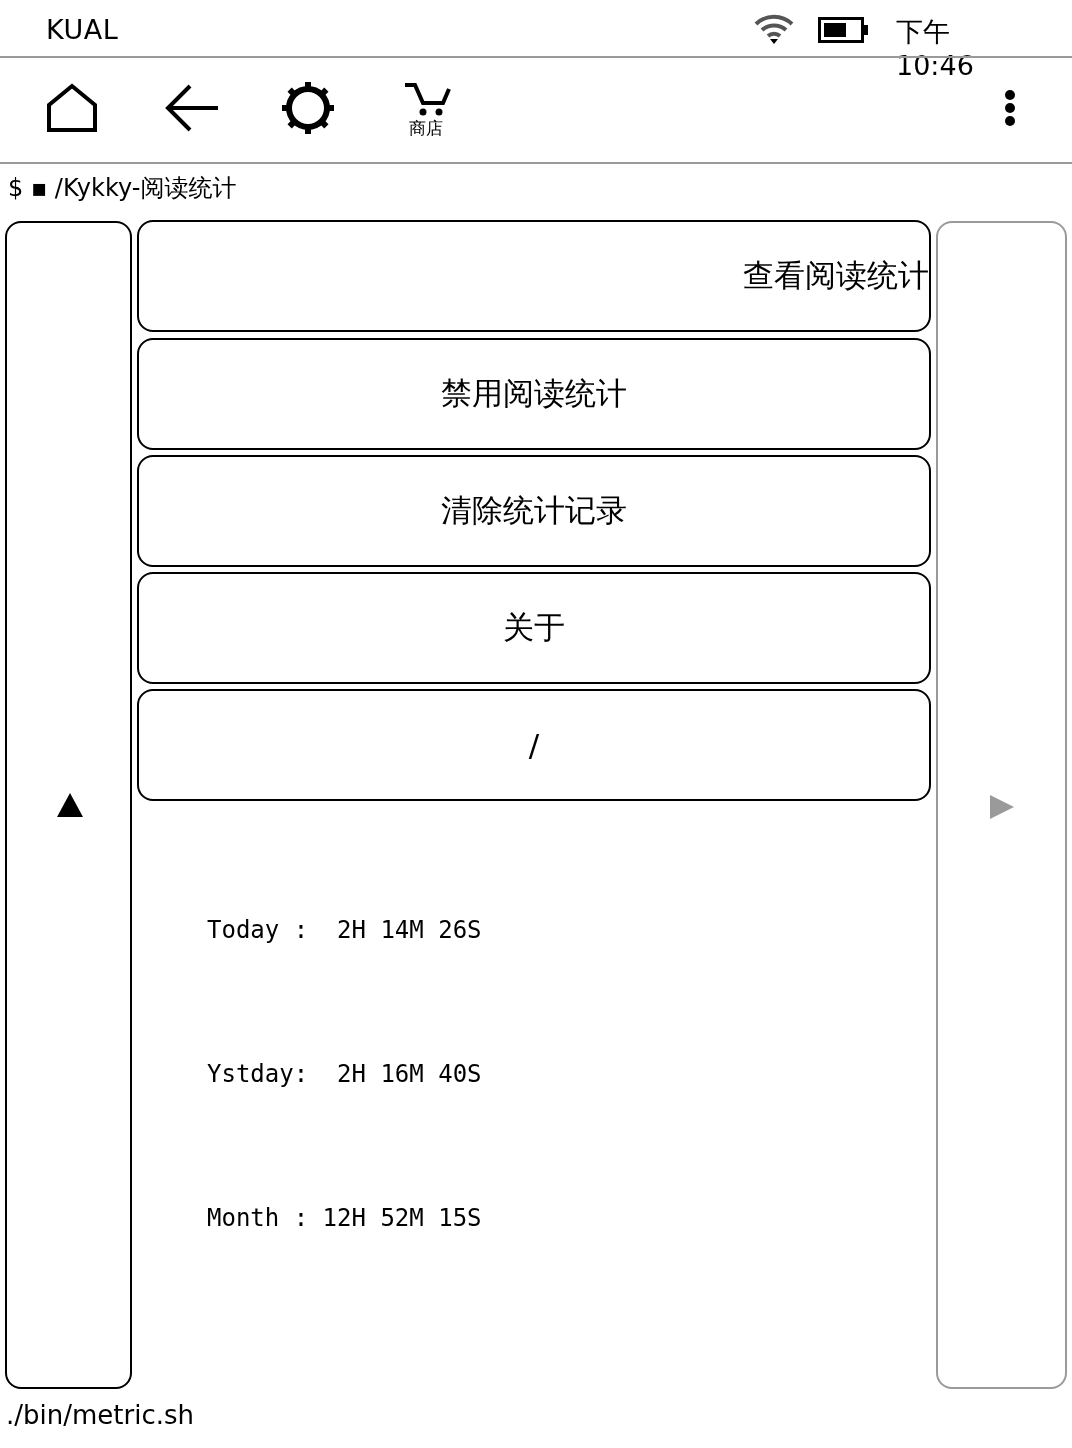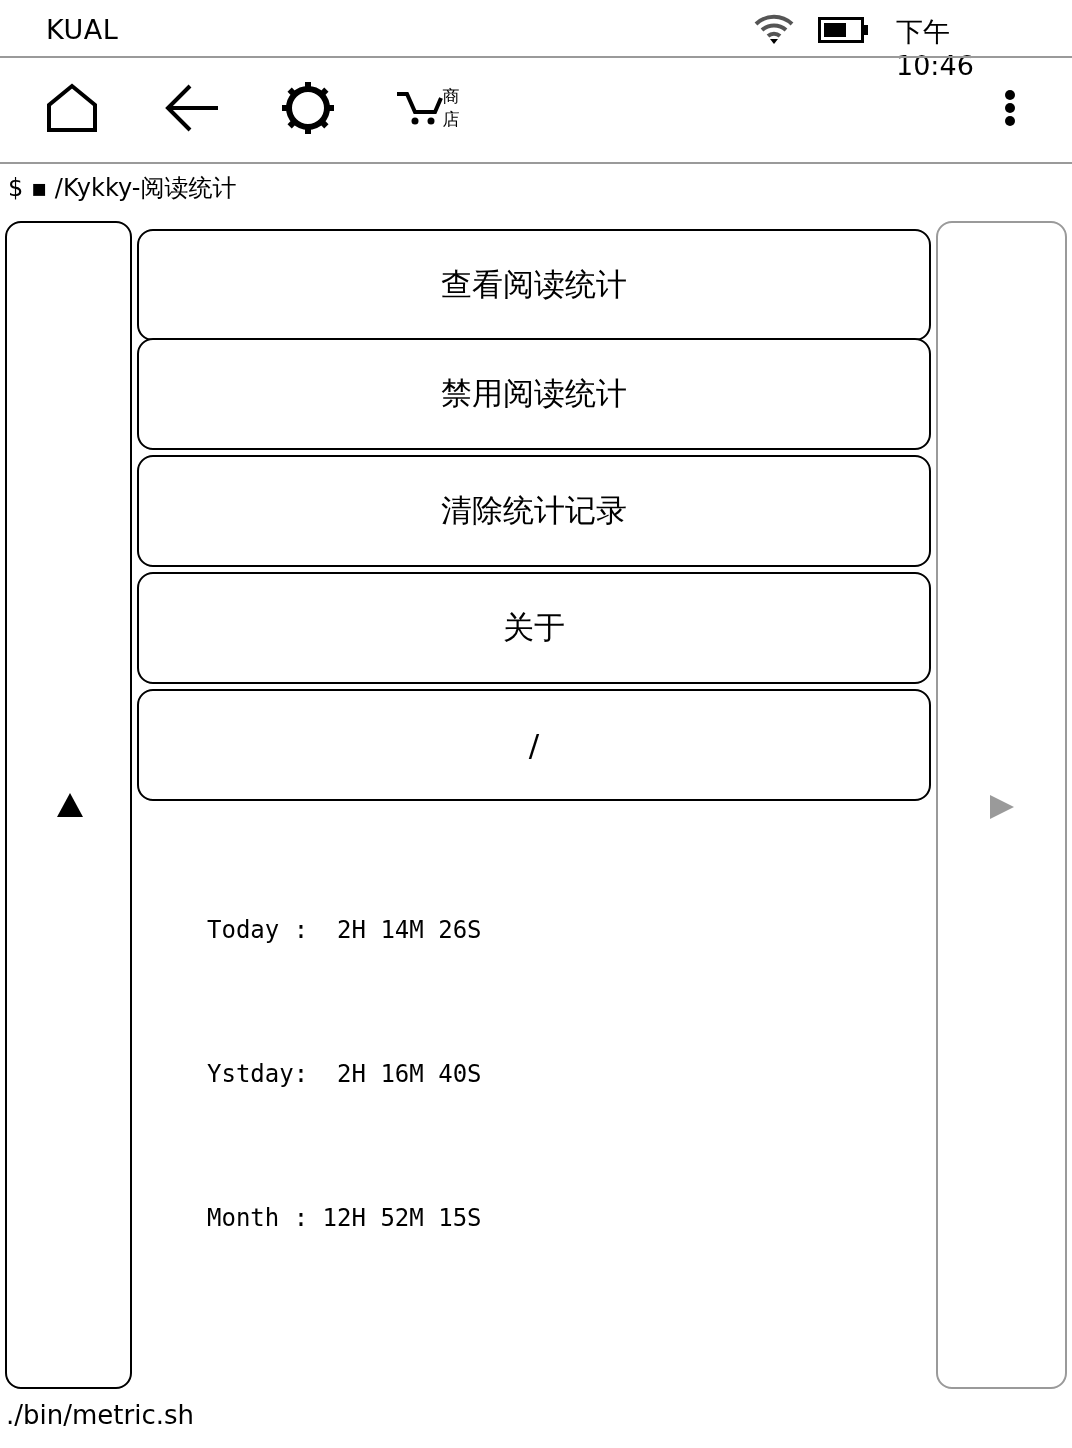--- a/index.html
+++ b/index.html
@@ -12,21 +12,21 @@
   .statusbar .wifi { position: absolute; left: 754px; top: 10px; width: 40px; height: 32px; }
   .statusbar .battery { position: absolute; left: 818px; top: 13px; width: 52px; height: 26px; }
   .statusbar .clock { position: absolute; left: 896px; top: 10px; font-size: 27px; }
   .divider-top { position: absolute; left: 0; top: 56px; width: 1072px; height: 2px; background: #9a9a9a; }
 
   .toolbar { position: absolute; left: 0; top: 58px; width: 1072px; height: 104px; }
   .tb-btn { position: absolute; top: 18px; width: 64px; height: 68px; display: flex; align-items: center; justify-content: center; cursor: pointer; }
   .tb-home { left: 40px; }
   .tb-back { left: 160px; }
   .tb-settings { left: 276px; }
-  .tb-store { left: 394px; flex-direction: row; }
+  .tb-store { left: 394px; flex-direction: column; }
   .tb-store .store-label { font-size: 17px; margin-top: -4px; }
   .tb-menu { left: 978px; }
   .divider-toolbar { position: absolute; left: 0; top: 162px; width: 1072px; height: 2px; background: #9a9a9a; }
 
   .path-title { position: absolute; left: 8px; top: 172px; font-size: 24px; white-space: nowrap; }
 
   .side-panel { position: absolute; top: 221px; height: 1168px; border-radius: 16px; box-sizing: border-box; }
   .side-left { left: 5px; width: 127px; border: 2px solid #000; cursor: pointer; }
   .side-right { left: 936px; width: 131px; border: 2px solid #9a9a9a; cursor: pointer; }
   .arrow-up { position: absolute; left: 50px; top: 570px; width: 0; height: 0;
@@ -121,21 +121,21 @@
 
 <div class="path-title">$ ▪ /Kykky-阅读统计</div>
 
 <div class="side-panel side-left">
   <span class="arrow-up"></span>
 </div>
 <div class="side-panel side-right">
   <span class="arrow-right"></span>
 </div>
 
-<div class="menu-btn" style="top:229px;">
+<div class="menu-btn" style="top:220px;justify-content:flex-end;">
   <span>查看阅读统计</span>
 </div>
 <div class="menu-btn" style="top:338px;">
   <span>禁用阅读统计</span>
 </div>
 <div class="menu-btn" style="top:455px;text-align:right;">
   <span>清除统计记录</span>
 </div>
 <div class="menu-btn" style="top:572px;">
   <span>关于</span>

